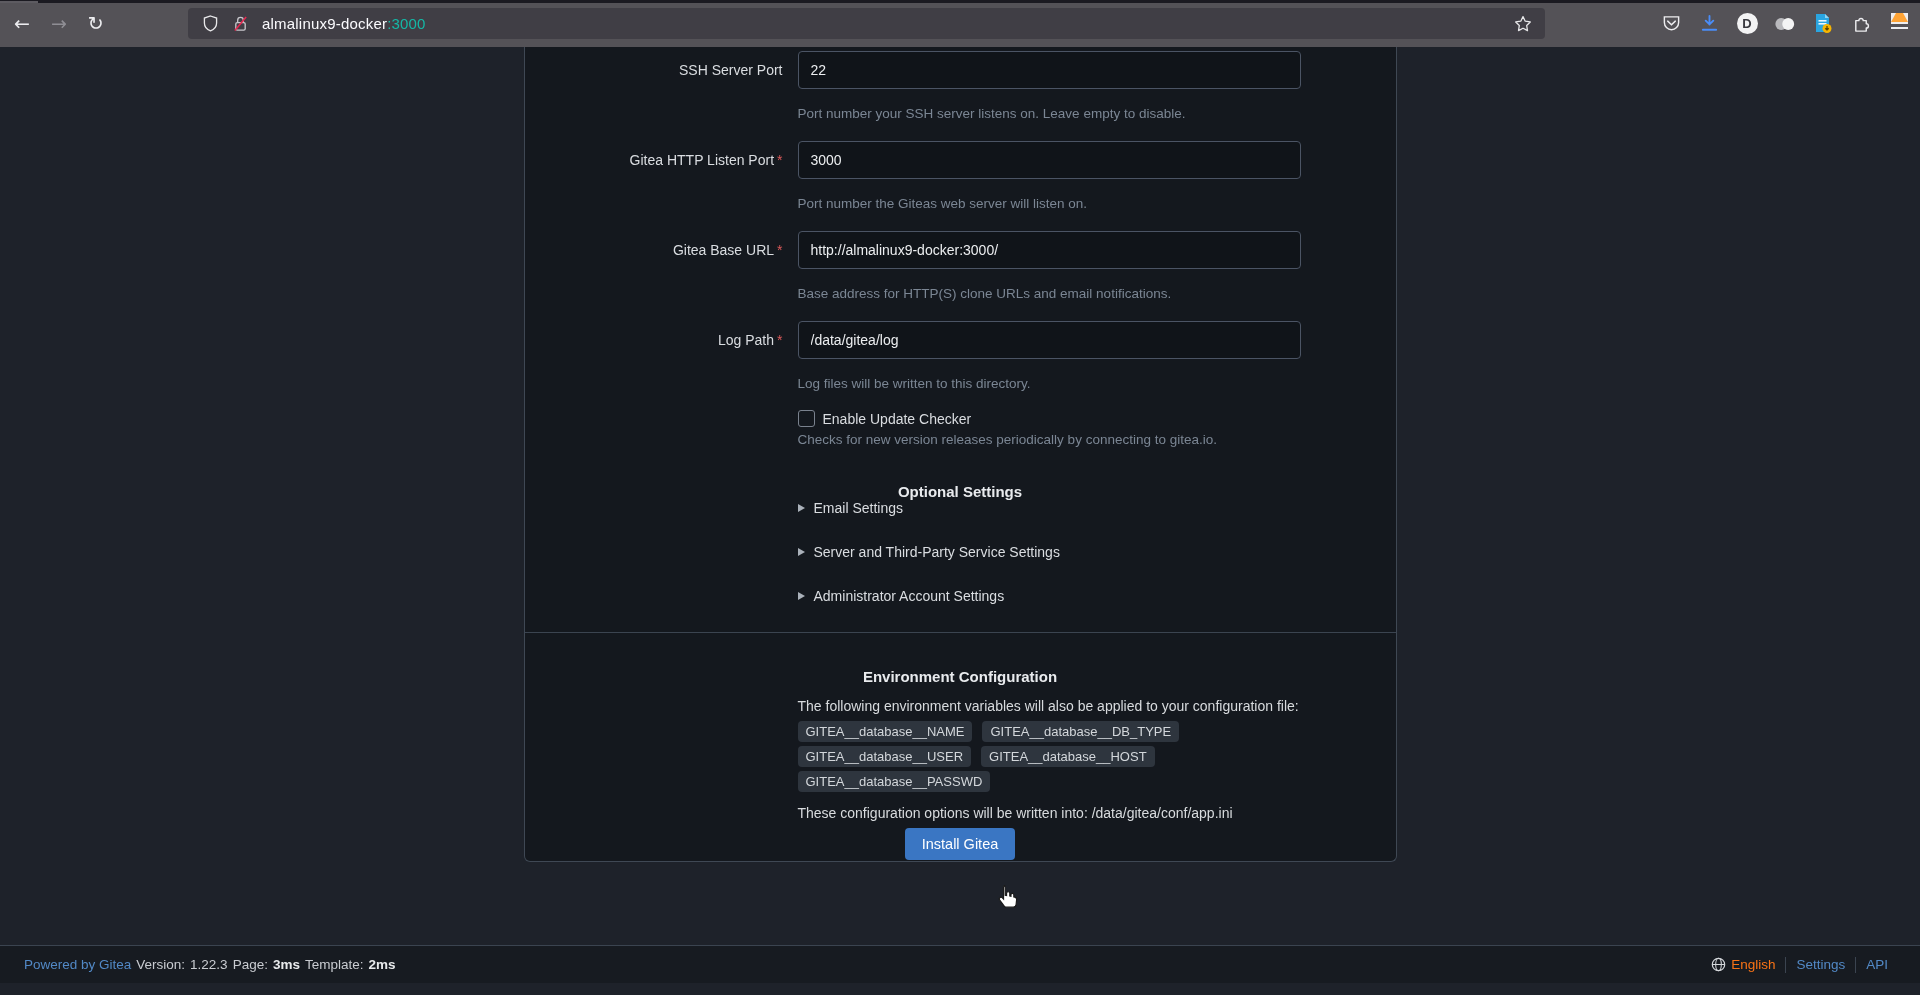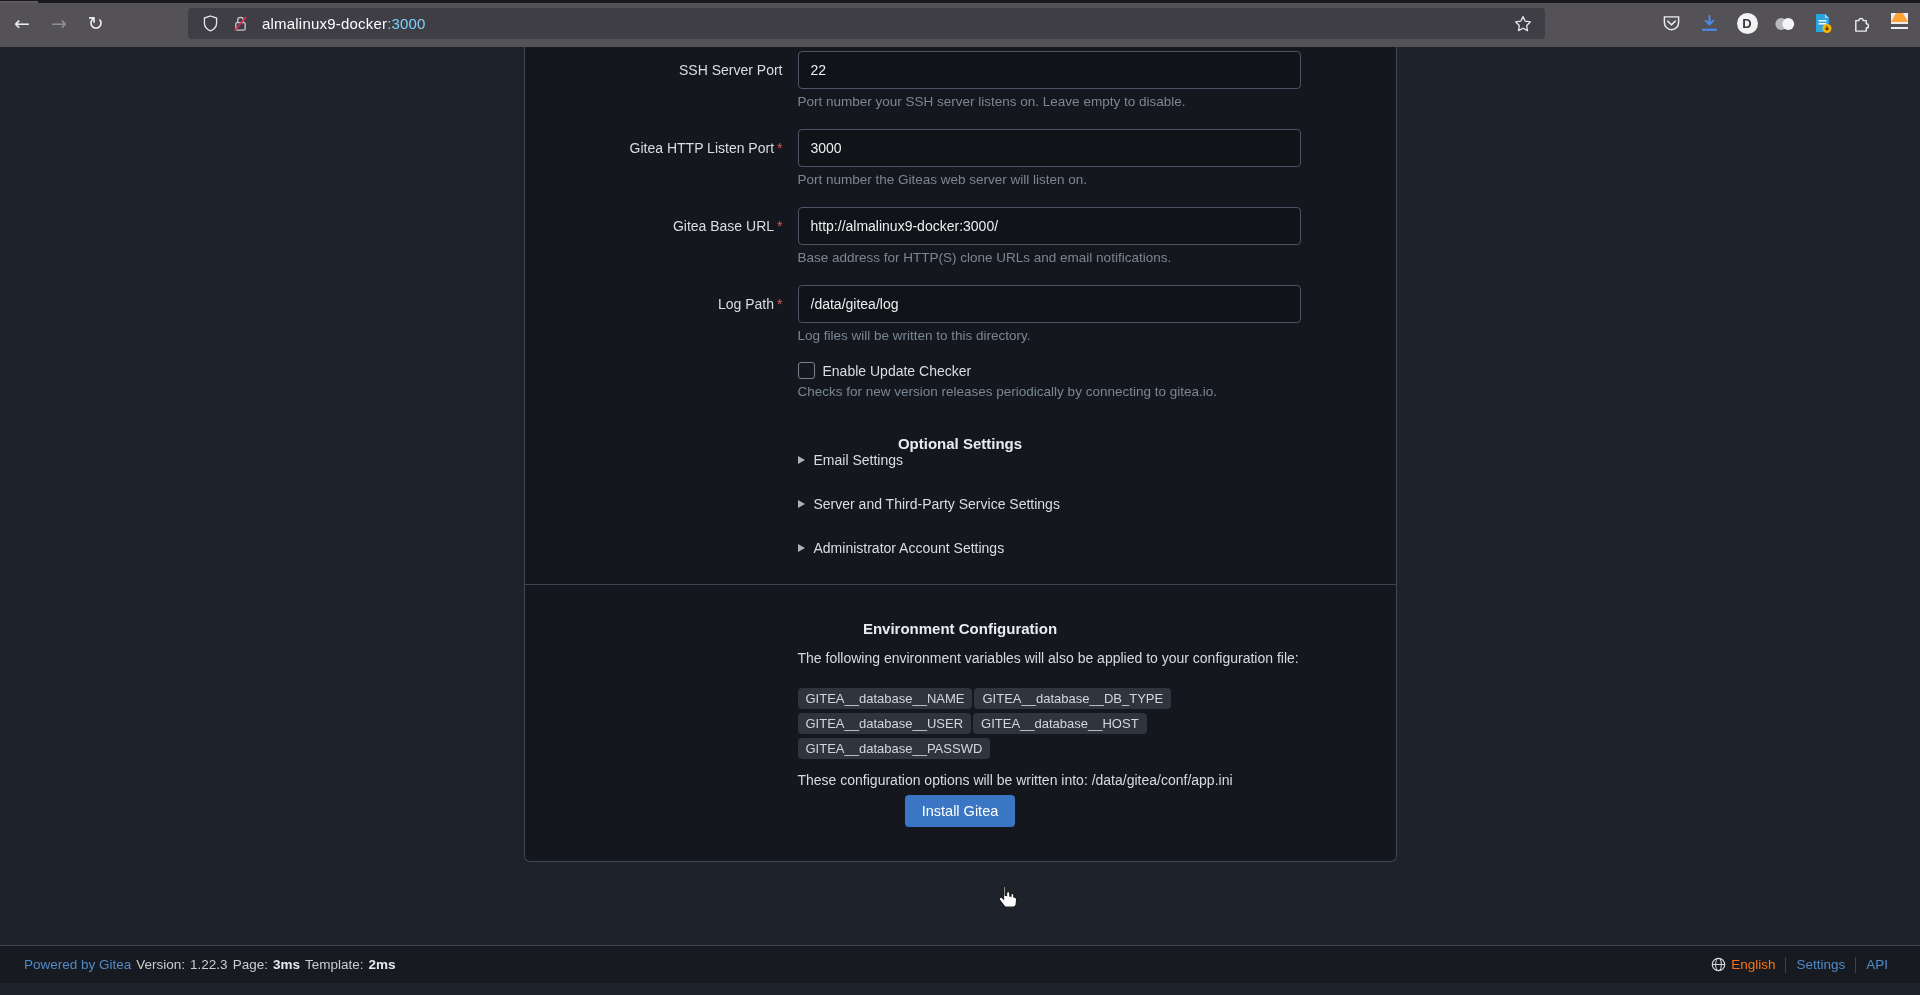--- a/index.html
+++ b/index.html
@@ -25,21 +25,21 @@
   
   .chrome{position:relative;height:47px;background:var(--toolbar);}
   .chrome::before{content:'';position:absolute;top:0;left:0;right:0;height:3px;background:var(--toolbar-dark);}
   .chrome .tab-sliver{position:absolute;top:1px;left:0;width:38px;height:2px;background:#5d5b61;}
   .nav-btns{position:absolute;left:14px;top:8px;display:flex;gap:21px;align-items:center;height:30px;}
   .nav-btn{font-family:"DejaVu Sans",sans-serif;font-size:19px;color:#ededf0;line-height:30px;cursor:default;}
   .nav-btn.disabled{color:#8f8e94;}
   .urlbar{position:absolute;left:188px;top:8px;width:1357px;height:31px;background:var(--urlbar);
     border-radius:4px;display:flex;align-items:center;padding:0 10px;}
   .urlbar .url-text{font-size:15px;color:#fbfbfe;margin-left:10px;letter-spacing:.2px;}
-  .urlbar .url-port{color:#7dd3fc;}
+  .urlbar .url-port{color:#14b8a6;}
   .urlbar .spacer{flex:1;}
   .chrome-icons{position:absolute;right:9px;top:9px;display:flex;gap:14px;align-items:center;height:29px;}
   .ci{width:24px;height:24px;display:flex;align-items:center;justify-content:center;}
   .d-badge{width:21px;height:21px;border-radius:50%;background:#f3f3f4;color:#3a3a40;
     font-weight:bold;font-size:13px;display:flex;align-items:center;justify-content:center;}
   .menu-lines{position:relative;width:17px;height:13px;}
   .menu-lines span{position:absolute;left:0;width:17px;height:2px;background:#ededf0;}
   .menu-lines span:nth-child(1){top:0;}
   .menu-lines span:nth-child(2){top:5px;}
   .menu-lines span:nth-child(3){top:10px;}
@@ -50,40 +50,40 @@
   .page{position:relative;height:948px;background:var(--page-bg);}
   .panel{width:873px;height:815px;margin:0 auto;background:var(--panel-bg);
     border:1px solid var(--panel-border);border-top:none;border-radius:0 0 6px 6px;
     padding:4px 14px 22px;overflow:hidden;}
 
   .field{display:grid;grid-template-columns:244px 503px;column-gap:15px;margin-bottom:19px;}
   .field .lbl{text-align:right;padding-top:11px;font-size:14px;color:var(--text-main);}
   .req{color:var(--required-red);margin-left:3px;}
   .field input{width:503px;height:38px;background:var(--input-bg);border:1px solid var(--input-border);
     border-radius:4px;color:#eceef0;padding:0 12px;font-size:14px;font-family:Liberation Sans, sans-serif;outline:none;}
-  .help{grid-column:2;color:var(--text-help);font-size:13.5px;margin-top:6px;line-height:1.1;}
+  .help{grid-column:2;color:var(--text-help);font-size:13.5px;margin-top:18px;line-height:1.1;}
 
   .indent{margin-left:259px;}
   .chk-row{display:flex;align-items:center;gap:8px;}
   .chk{width:17px;height:17px;border:1px solid #7a828e;border-radius:3px;background:transparent;}
   .chk-lbl{font-size:14px;color:var(--text-main);}
   .chk-help{color:var(--text-help);font-size:13.5px;margin-top:5px;}
 
   .center-head{margin-top:36px;text-align:center;font-size:15px;font-weight:bold;color:#e9ebee;}
   .opt-section{display:flex;align-items:center;gap:9px;margin-bottom:28px;}
   .opt-section:first-of-type{margin-top:22px;}
   .caret{width:0;height:0;border-left:7px solid #aab1ba;border-top:4.5px solid transparent;
     border-bottom:4.5px solid transparent;}
   .opt-lbl{font-size:14px;color:var(--text-main);}
 
   .divider{border-top:1px solid #3b4450;margin:8px -14px 0;}
   .env-head{margin-top:35px;}
   .env-p{margin-top:13px;font-size:14px;color:#d8dbde;}
   .env-p.first{margin-top:13px;}
-  .tags{margin-top:22px;width:503px;display:flex;flex-wrap:wrap;gap:4px 2px;}
+  .tags{margin-top:7px;width:503px;display:flex;flex-wrap:wrap;gap:4px 10px;}
   .tag{display:inline-block;background:var(--tag-bg);color:#d3d7db;font-size:13px;
     padding:3px 8px;border-radius:4px;}
   .btn-row{margin-top:7px;text-align:center;}
   .install-btn{background:var(--primary-blue);color:#fff;border:none;border-radius:4px;
     font-size:14.5px;padding:8px 17px;font-family:"Liberation Sans",sans-serif;cursor:pointer;}
 
   
   .footer{position:absolute;left:0;right:0;bottom:12px;height:38px;background:#171b21;
     border-top:1px solid #3b4450;display:flex;align-items:center;justify-content:space-between;
     padding:0 32px 0 24px;font-size:13.5px;color:#c9ccd1;}

